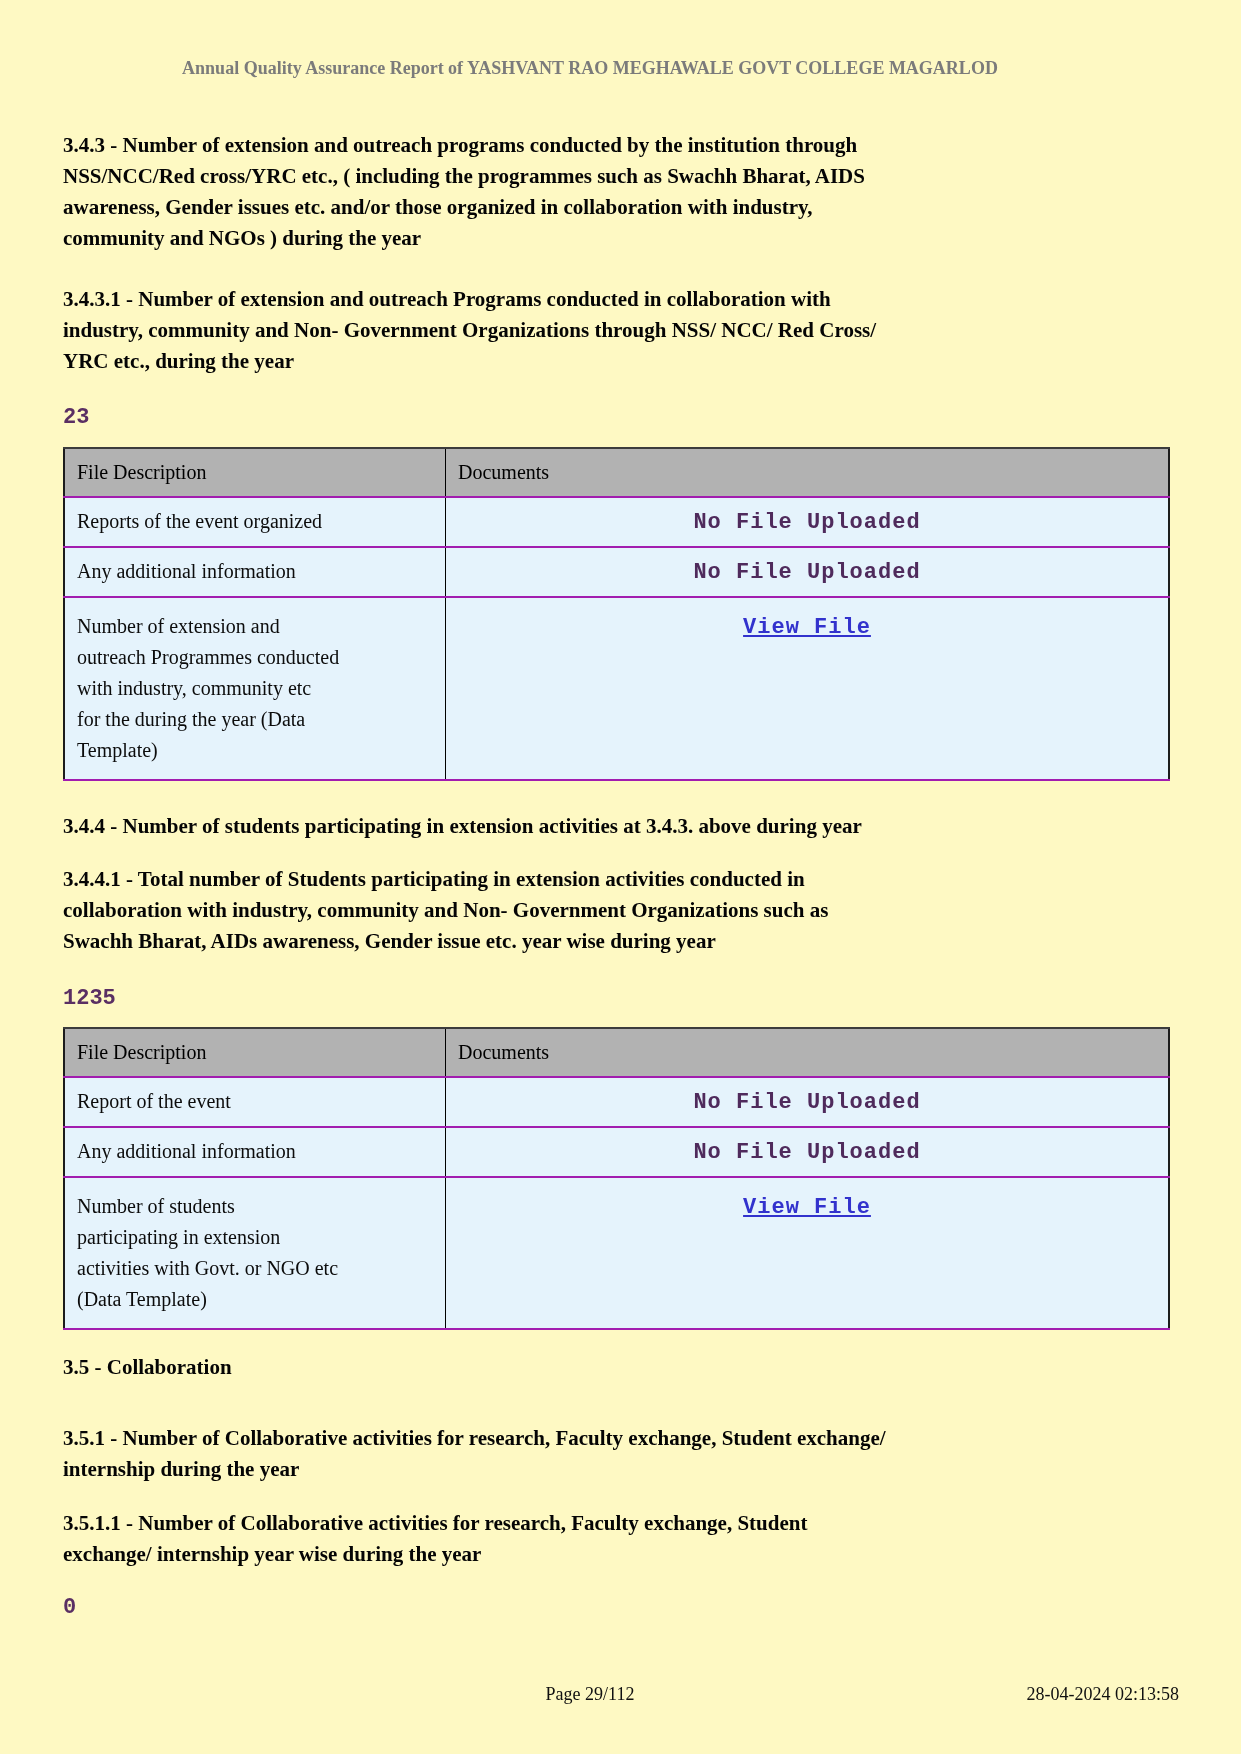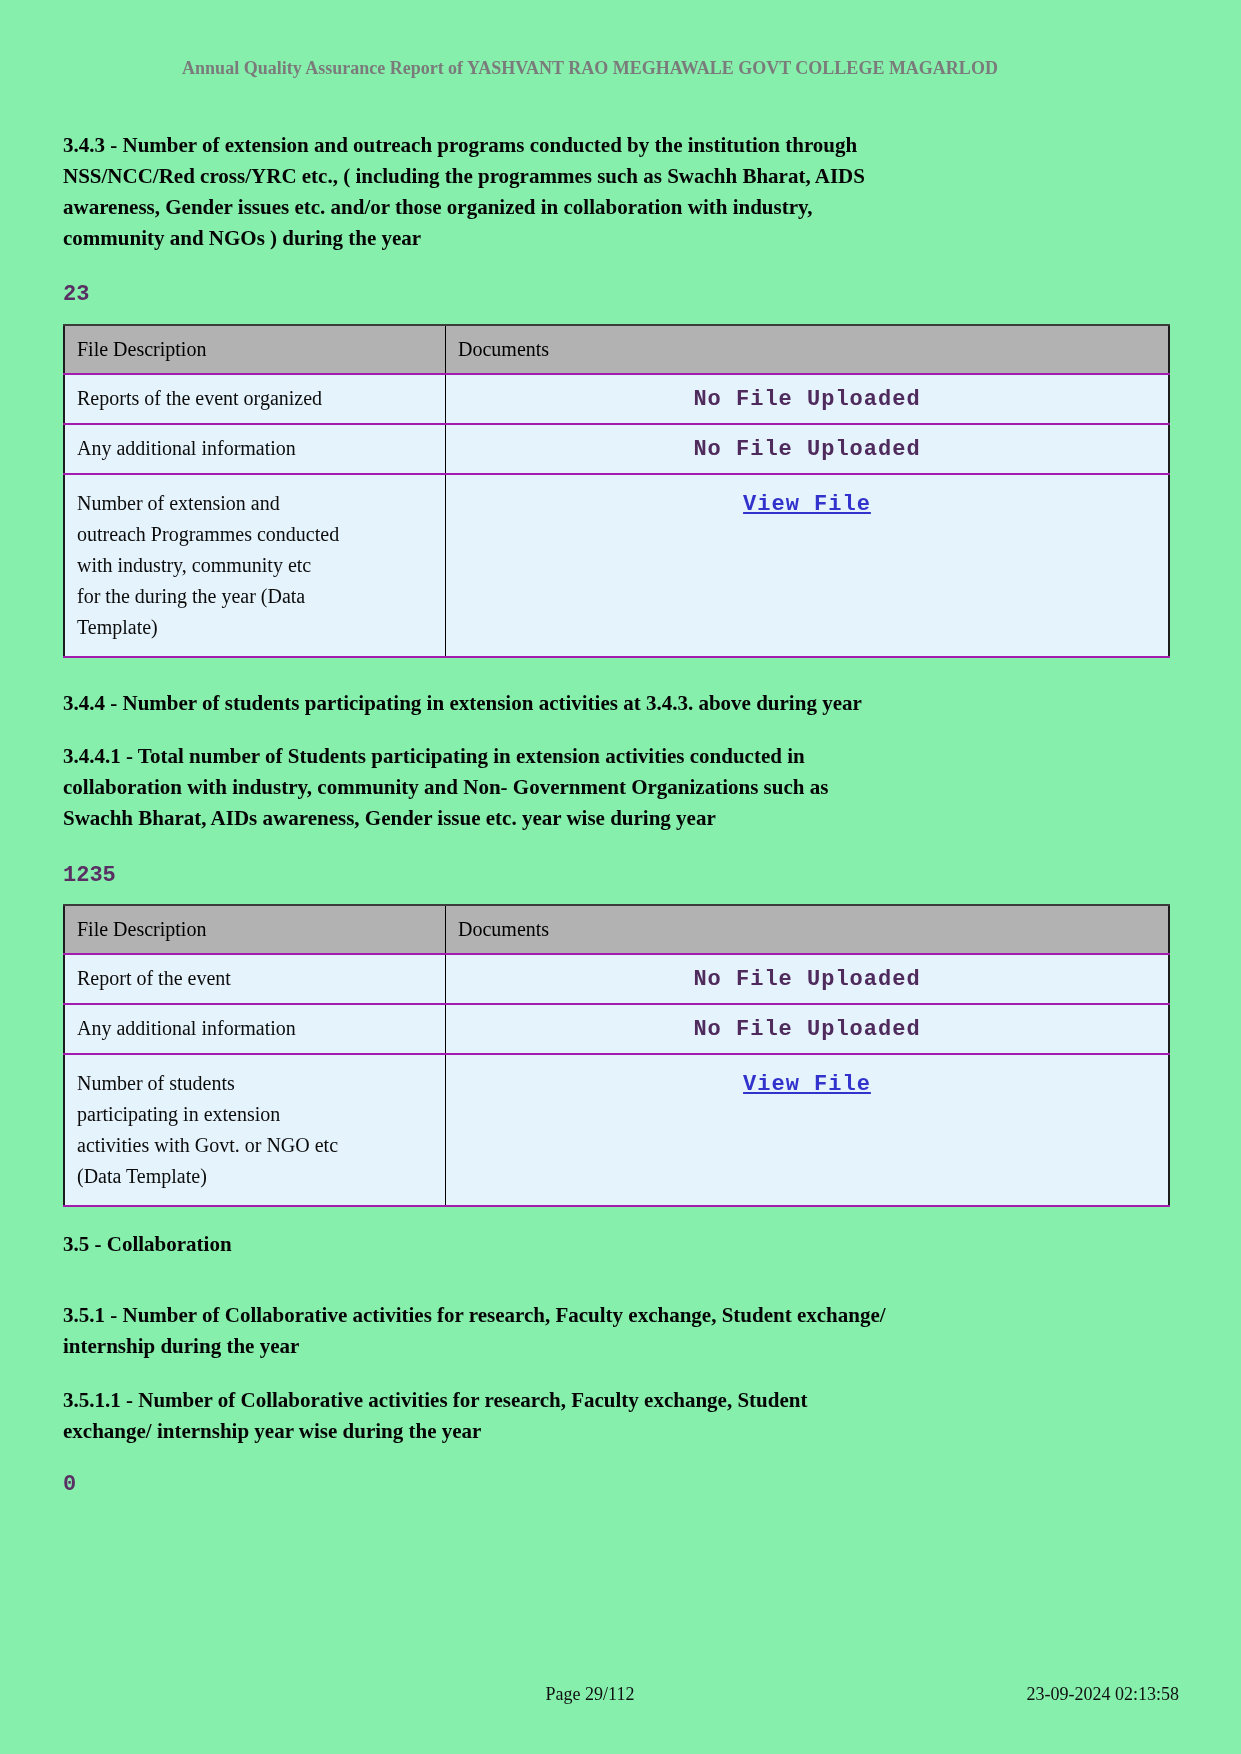--- a/index.html
+++ b/index.html
@@ -1,19 +1,19 @@
 <!DOCTYPE html>
 <html><head>
 <meta charset="utf-8">
 <style>
   html,body{margin:0;padding:0;background:#ffffff;}
   .page{
     position:relative;
     width:1241px;height:1754px;
-    background:#86efac;
+    background:#fef9c3;
     font-family:"Liberation Serif", serif;
     color:#000;
     overflow:hidden;
   }
   .content{
     position:absolute;
     left:63px;top:0;width:1054px;
   }
   .report-header{
     margin-top:58px;
@@ -113,20 +113,23 @@
 <div class="page">
   <div class="content">
 
     <div class="report-header">Annual Quality Assurance Report of YASHVANT RAO MEGHAWALE GOVT COLLEGE MAGARLOD</div>
 
     <p class="heading h-343">3.4.3 - Number of extension and outreach programs conducted by the institution through
 NSS/NCC/Red cross/YRC etc., ( including the programmes such as Swachh Bharat, AIDS
 awareness, Gender issues etc. and/or those organized in collaboration with industry,
 community and NGOs ) during the year</p>
 
+    <p class="heading h-3431">3.4.3.1 - Number of extension and outreach Programs conducted in collaboration with
+industry, community and Non- Government Organizations through NSS/ NCC/ Red Cross/
+YRC etc., during the year</p>
 
     <div class="metric-value">23</div>
 
     <table class="doc-table t1">
       <tbody>
           <tr>
         <th class="col-desc">File Description</th>
         <th class="col-doc">Documents</th>
       </tr>
       <tr>
@@ -199,15 +202,15 @@
 
     <p class="heading h-3511">3.5.1.1 - Number of Collaborative activities for research, Faculty exchange, Student
 exchange/ internship year wise during the year</p>
 
     <div class="metric-value metric-0">0</div>
 
   </div>
 
   <div class="footer">
     <span class="page-label">Page 29/112</span>
-    <span class="timestamp">23-09-2024 02:13:58</span>
+    <span class="timestamp">28-04-2024 02:13:58</span>
   </div>
 </div>
 
 </body></html>

